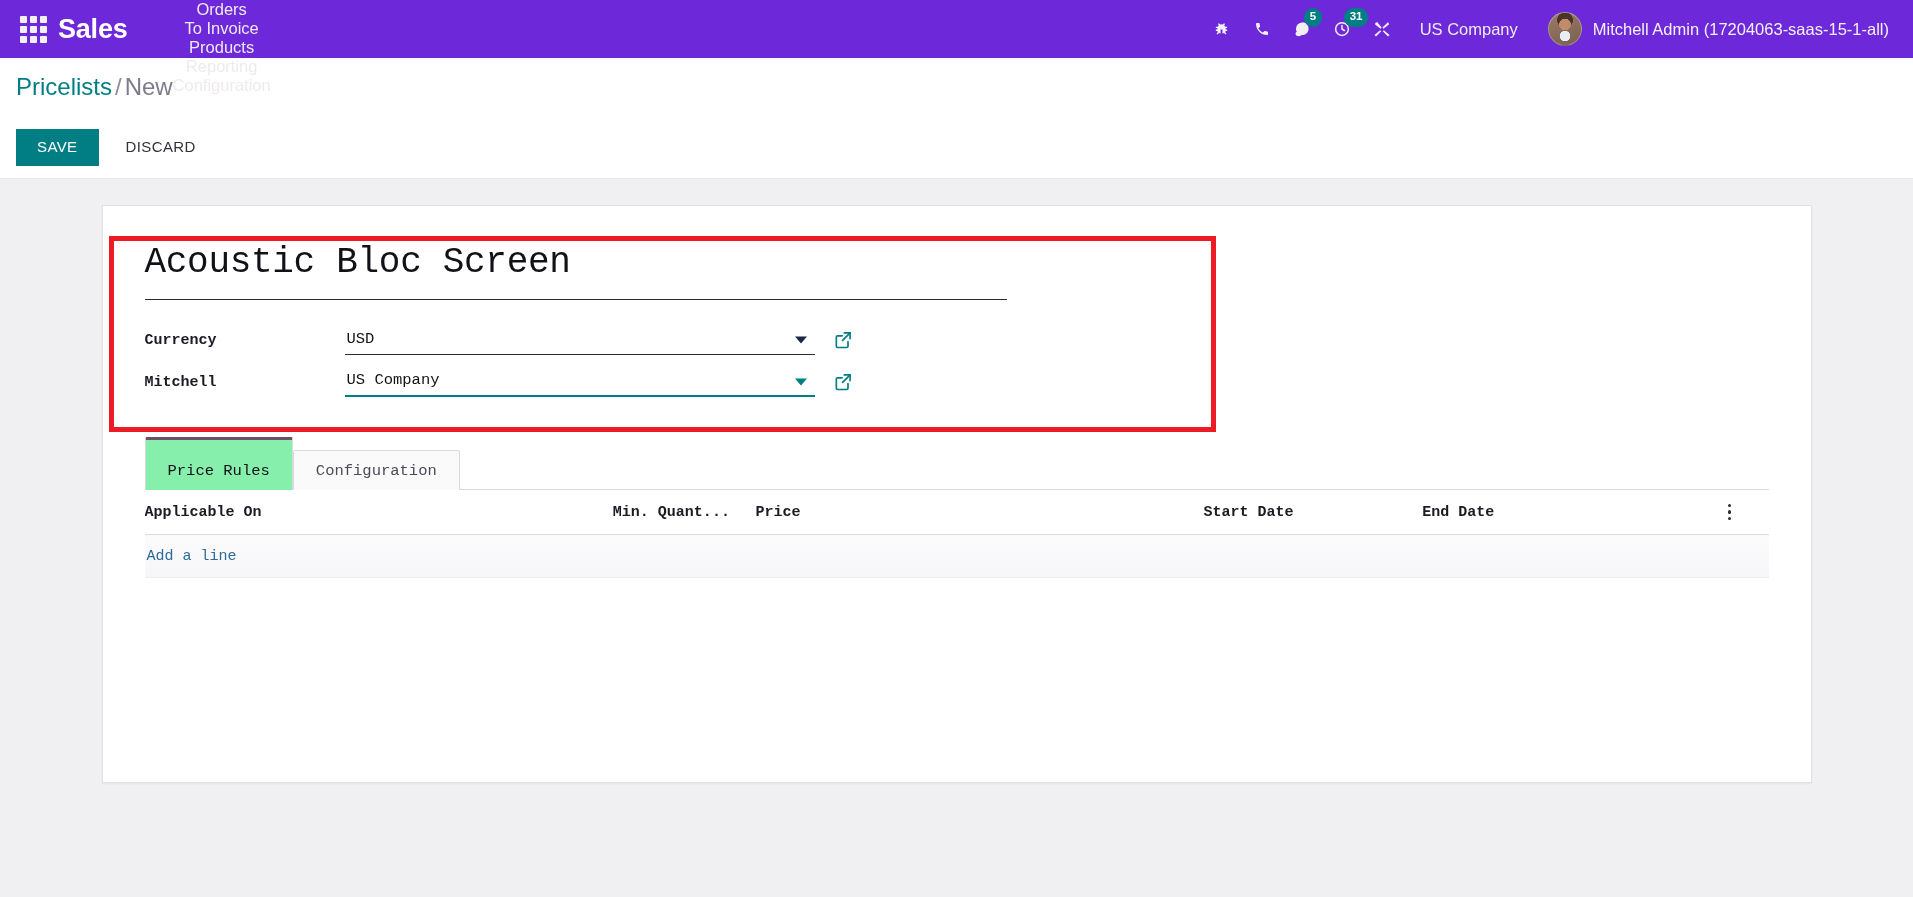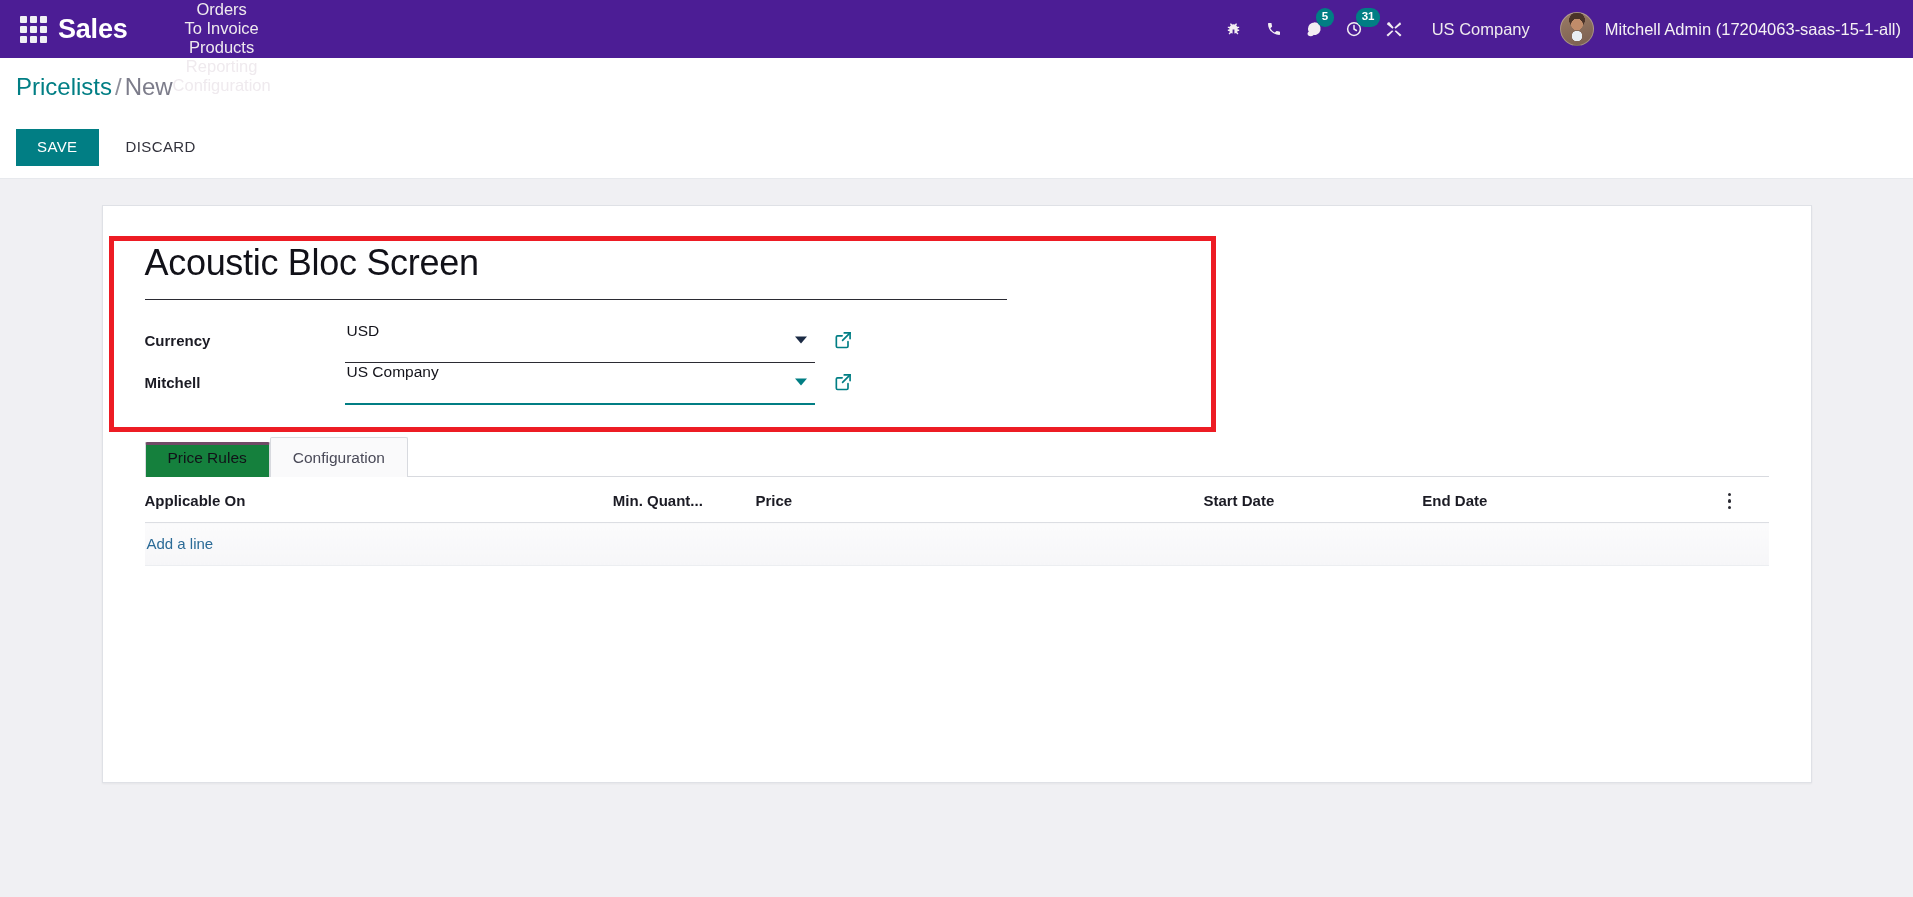--- a/index.html
+++ b/index.html
@@ -13,24 +13,24 @@
   body {
     font-family: "Liberation Sans", sans-serif;
     background: #f0f0f3;
     color: #1f2937;
     -webkit-font-smoothing: antialiased;
   }
 
   
   .navbar {
     height: 58px;
-    background: #4c1d95;
-    display: flex;
-    align-items: center;
-    padding: 0 4px 0 8px;
+    background: #6d28d9;
+    display: flex;
+    align-items: center;
+    padding: 0 16px 0 8px;
     position: relative;
   }
 
   .apps-grid {
     width: 30px;
     height: 30px;
     display: grid;
     grid-template-columns: repeat(3, 7px);
     grid-template-rows: repeat(3, 7px);
     gap: 3px;
@@ -203,20 +203,21 @@
 
   .sheet {
     background: #ffffff;
     border: 1px solid #dfe1e6;
     box-shadow: 0 1px 2px rgba(0,0,0,0.05);
     margin: 0 auto;
     width: 1710px;
     min-height: 578px;
     padding: 0;
     position: relative;
+    font-family: Liberation Mono, monospace;
   }
 
   
   .highlight-box {
     position: absolute;
     left: 6px;
     top: 30px;
     width: 1107px;
     height: 196px;
     border: 5px solid #ed1c24;
@@ -259,21 +260,21 @@
     align-items: center;
   }
   .field-input {
     width: 100%;
     border: none;
     border-bottom: 1px solid #2b2b33;
     background: transparent;
     font-family: inherit;
     font-size: 15.5px;
     color: #121219;
-    padding: 4px 26px 22px 2px;
+    padding: 4px 26px 6px 2px;
     outline: none;
   }
   .field-widget.focused .field-input {
     border-bottom: 1px solid #017e84;
     border-bottom-width: 2px;
   }
   .caret-down {
     position: absolute;
     right: 8px;
     top: 50%;
@@ -312,23 +313,23 @@
     cursor: pointer;
     background: #fafafb;
     border: 1px solid #d8dadf;
     border-bottom: none;
     margin-bottom: -1px;
     border-radius: 2px 2px 0 0;
     white-space: nowrap;
   }
   .tab.active {
     color: #111118;
-    background: #15803d;
+    background: #86efac;
     border-top: 3px solid #714b67;
-    padding-top: 4px;
+    padding-top: 22px;
   }
 
   .o2m { margin-right: 42px; }
 
   table.o2m-table {
     width: 100%;
     border-collapse: collapse;
     table-layout: fixed;
   }
   table.o2m-table th {

